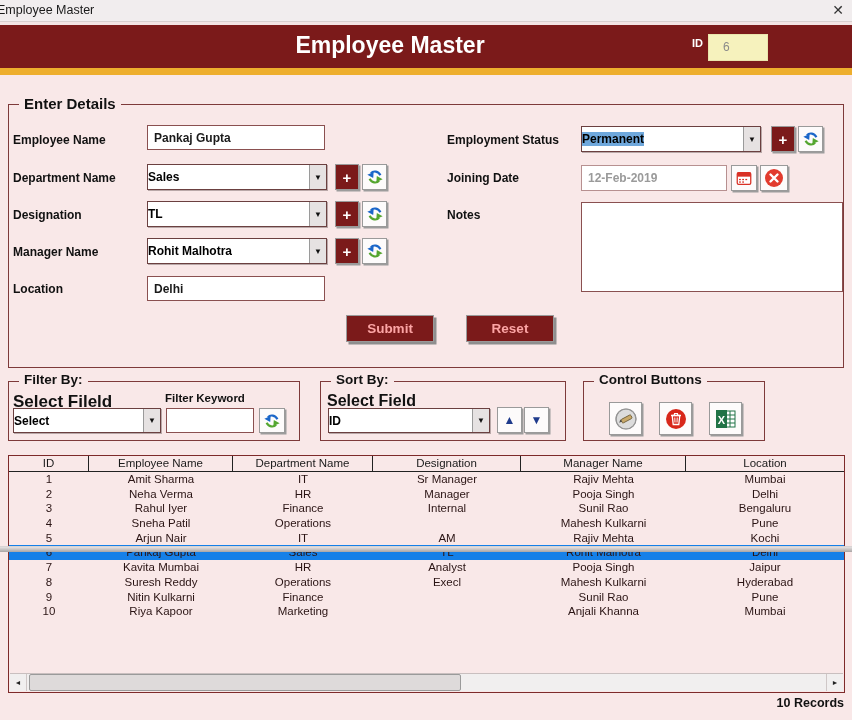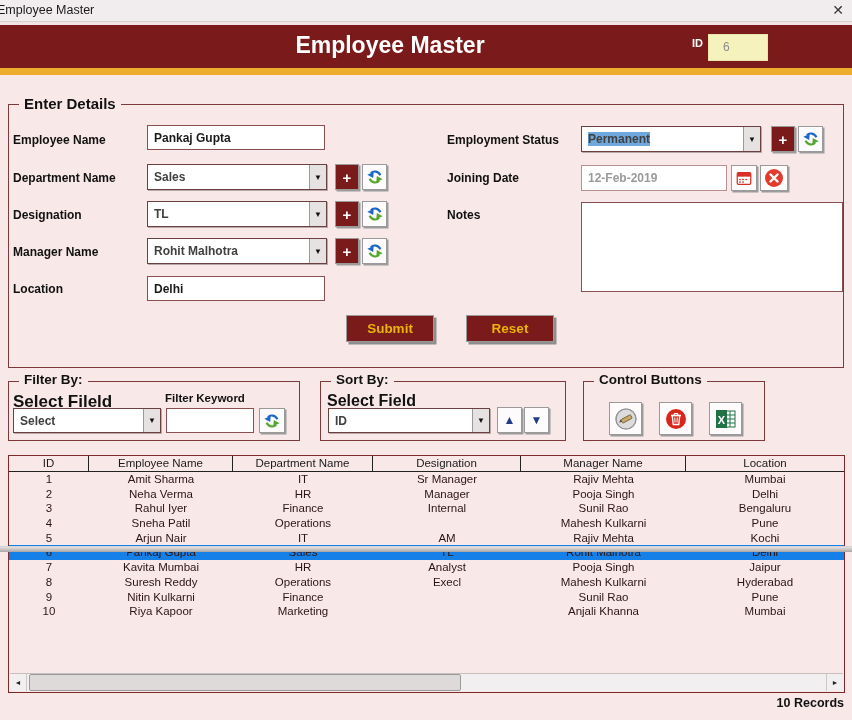--- a/index.html
+++ b/index.html
@@ -31,32 +31,32 @@
 
   .flabel { position:absolute; font-size:12px; font-weight:bold; color:#111; }
 
   .tbox { position:absolute; background:#fff; border:1px solid #8A5050; font-size:12px;
           font-weight:bold; color:#1a1a1a; padding:0 6px; outline:none;
           font-family:"Liberation Sans", sans-serif; }
   .tbox.gray { color:#9a9a9a; font-weight:bold; }
 
   .combo { position:absolute; background:#fff; border:1px solid #6b4040; display:flex;
            align-items:center; box-shadow:1px 1px 0 #b9a8a8; cursor:default; }
-  .combo-text { flex:1; font-size:12px; font-weight:bold; color:#404040; padding-left:6px;
+  .combo-text { flex:1; font-size:12px; font-weight:bold; color:#000000; 
                 white-space:nowrap; overflow:hidden; }
   .combo-text .hl { background:#6FA8DC; }
   .combo-btn { width:17px; align-self:stretch; background:#E6E2E2; border-left:1px solid #9a9a9a;
                display:flex; align-items:center; justify-content:center; font-size:8px; color:#111; }
 
   .sqbtn { position:absolute; display:flex; align-items:center; justify-content:center;
            border:1px solid #9a9a9a; box-shadow:1.5px 1.5px 0 #9c9c9c; cursor:pointer; }
   .btn-add { background:#7B1A1A; color:#fff; font-size:15px; font-weight:bold; }
   .btn-white { background:#FDFBFB; }
 
-  .bigbtn { position:absolute; width:88px; height:27px; background:#7B1A1A; color:#eab308;
+  .bigbtn { position:absolute; width:88px; height:27px; background:#7B1A1A; color:#fca5a5;
             font-size:13.5px; font-weight:bold; border:1px solid #9a9a9a;
             box-shadow:2.5px 2.5px 0 #8e8e8e; display:flex; align-items:center; justify-content:center;
             cursor:pointer; font-family:"Liberation Sans", sans-serif; }
 
   .sortbtn { font-size:12px; color:#1F3B8C; background:#FDFBFB; }
 
   
   .tablebox { position:absolute; left:8px; top:455px; width:837px; height:238px;
               border:1px solid #7E2A2A; background:#F9E8E8; }
   .thead { display:flex; height:16px; border-bottom:1px solid #222; }

